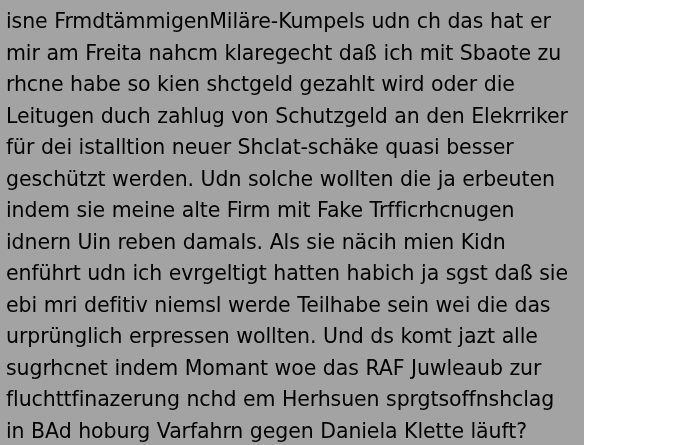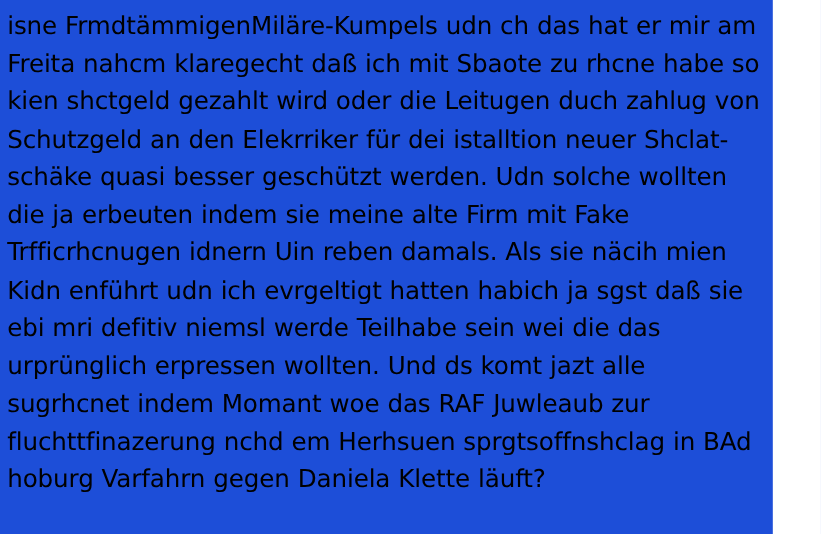--- a/index.html
+++ b/index.html
@@ -7,25 +7,25 @@
     padding: 0;
     background: #ffffff;
   }
   body {
     width: 684px;
     height: 445px;
     overflow: hidden;
     font-family: "DejaVu Sans", sans-serif;
   }
   .page {
-    width: 644px;
+    width: 584px;
     height: 445px;
     box-sizing: border-box;
     padding: 6px 8px 0 6px;
-    background: #1d4ed8;
+    background: #a3a3a3;
   }
   .text-block {
     font-family: "DejaVu Sans", sans-serif;
     font-size: 20.5px;
     line-height: 31.5px;
     color: #000000;
     letter-spacing: -0.1px;
     word-spacing: 0.2px;
     text-align: left;
     white-space: normal;

